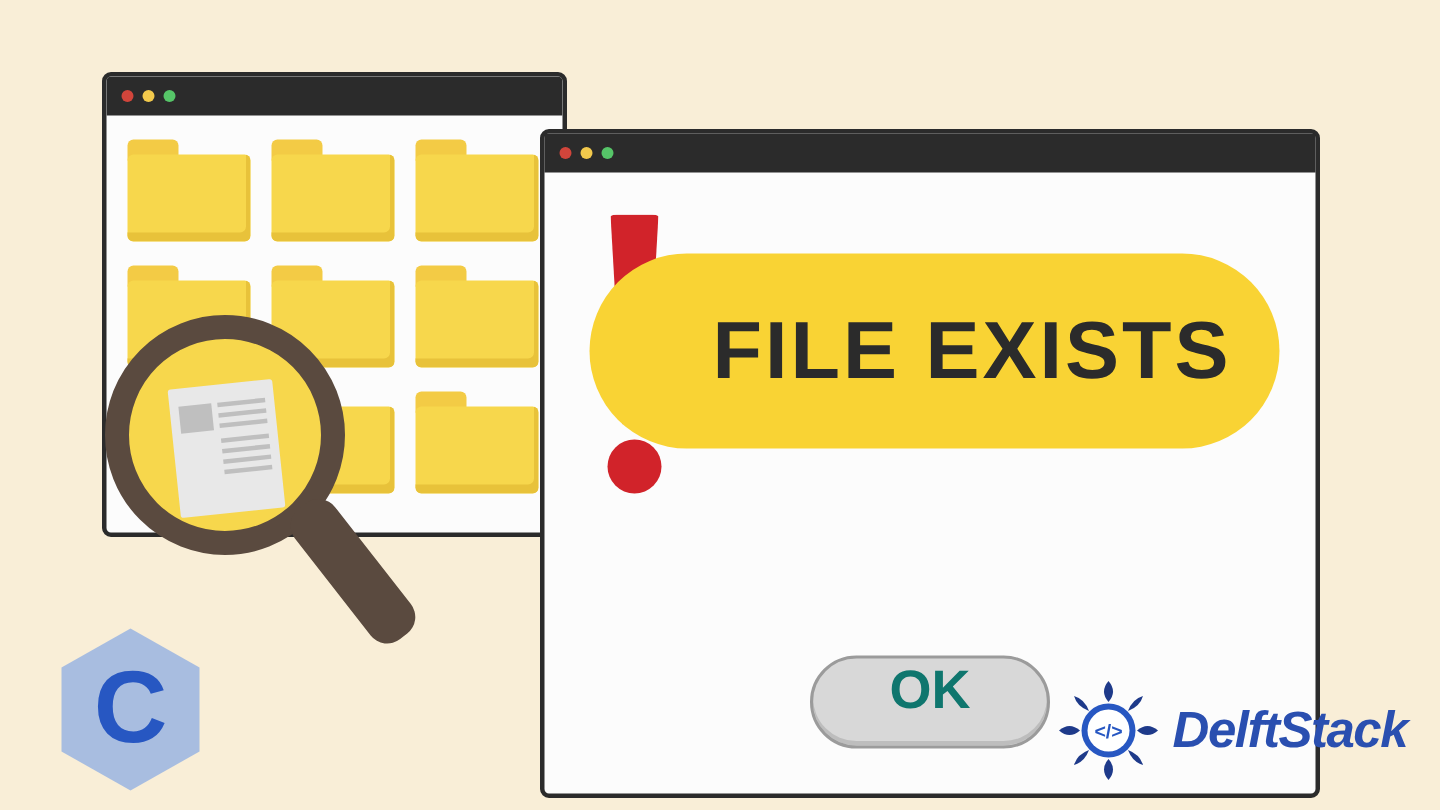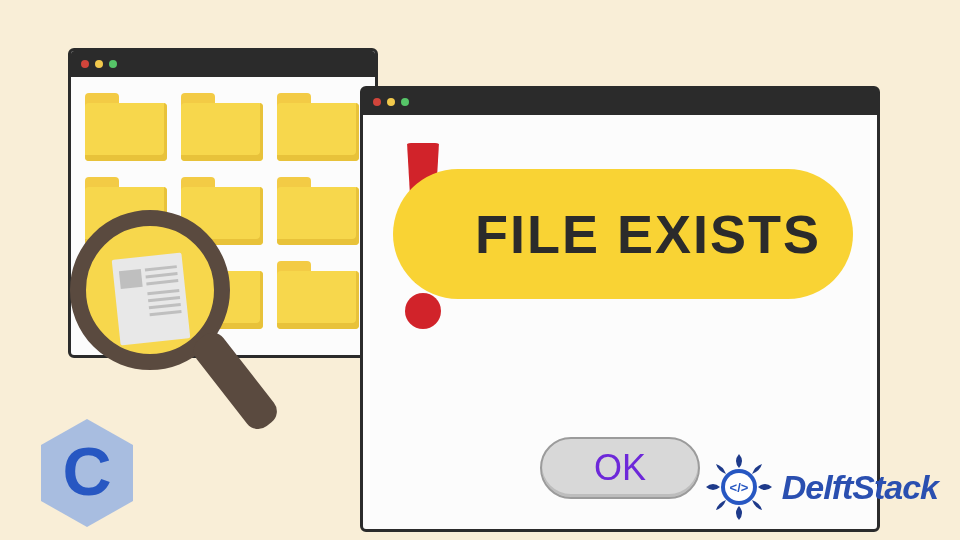--- a/index.html
+++ b/index.html
@@ -172,25 +172,24 @@
     position: absolute;
     bottom: 30px;
     left: 50%;
     transform: translateX(-50%);
     width: 160px;
     height: 62px;
     background: #d8d8d8;
     border: 2px solid #9b9b9b;
     border-radius: 40px;
     display: flex;
-    align-items: center;
     justify-content: center;
     font-size: 36px;
-    font-weight: 400;
-    color: #6d28d9;
+    font-weight: 700;
+    color: #0f766e;
     box-shadow: inset 0 -3px 0 rgba(0,0,0,0.12);
   }
   
   .c-logo {
     position: absolute;
     left: 32px;
     bottom: 12px;
     width: 110px;
     height: 110px;
     display: flex;

